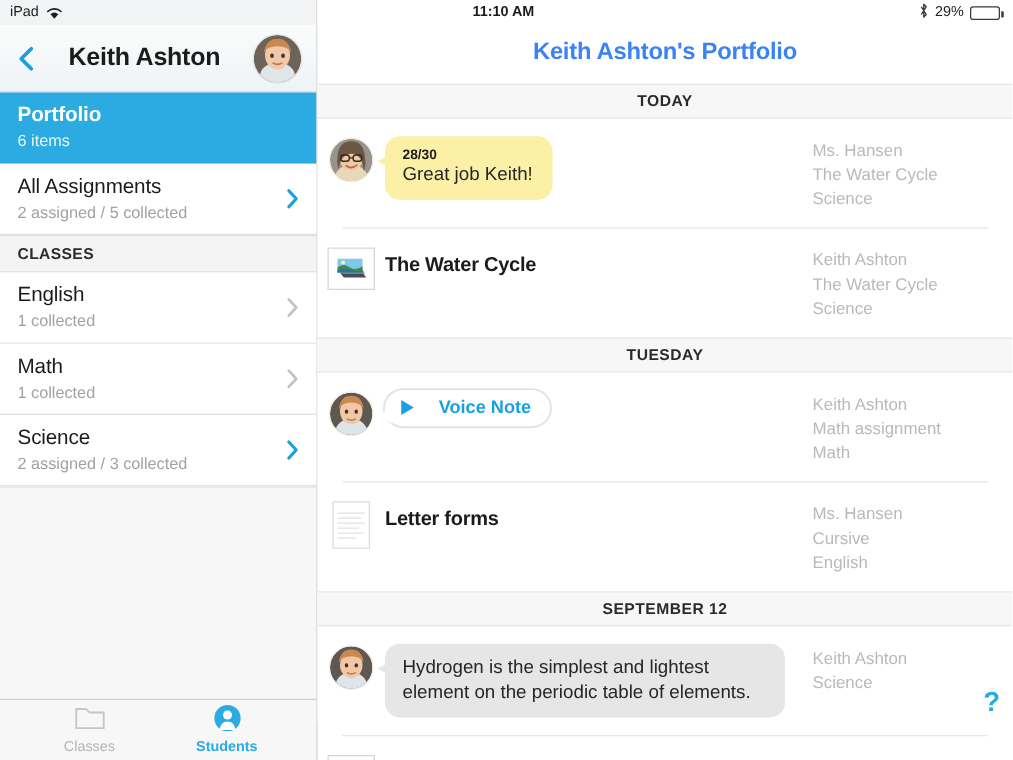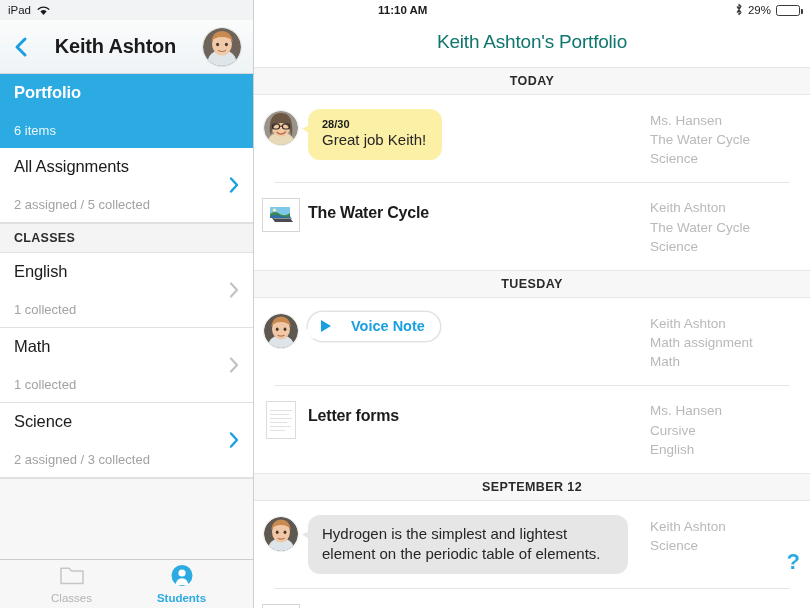--- a/index.html
+++ b/index.html
@@ -48,21 +48,21 @@
   .sidebar-list { background: #ffffff; }
   .row {
     position: relative; background: #ffffff;
     padding: 9px 14px 10px 14px;
     border-bottom: 1px solid #e0e0e0;
     min-height: 57px;
   }
   .row.selected { background: #2cabe3; border-bottom: none; }
   .row-title { font-size: 16.5px; color: #1b1b1b; letter-spacing: -0.1px; }
   .row.selected .row-title { color: #ffffff; font-weight: bold; }
-  .row-sub { font-size: 13px; color: #a2a2a2; margin-top: 21px; }
+  .row-sub { font-size: 13px; color: #a2a2a2; margin-top: 3px; }
   .row.selected .row-sub { color: #eaf7fd; }
   .row-chevron {
     position: absolute; right: 13px; top: 50%;
     transform: translateY(-50%);
     width: 12px; height: 19px;
   }
   .section-label {
     background: #f4f4f4;
     border-bottom: 1px solid #e0e0e0;
     border-top: 1px solid #e0e0e0;
@@ -99,22 +99,22 @@
     width: 24px; height: 11px; border: 1px solid #3a3a3a;
     border-radius: 2.5px; position: relative; padding: 1px;
   }
   .battery-fill { height: 100%; background: #1c1c1c; border-radius: 1px; }
   .battery-cap {
     position: absolute; right: -4px; top: 3px;
     width: 2px; height: 5px; background: #3a3a3a; border-radius: 0 1px 1px 0;
   }
 
   .main-title {
-    text-align: center; font-size: 19px; color: #0f766e;
-    padding: 11px 0 14px 0; letter-spacing: -0.2px;
+    text-align: center; font-size: 19px; color: #3b82f6;
+    padding: 11px 0 14px 0; letter-spacing: -0.2px; font-weight: bold;
   }
 
   .feed { position: relative; }
   .day-header {
     background: #f7f7f7;
     border-top: 1px solid #e6e6e6;
     border-bottom: 1px solid #e6e6e6;
     text-align: center; padding: 6px 0;
     font-size: 12.5px; font-weight: bold; color: #2a2a2a;
     letter-spacing: 0.4px;

